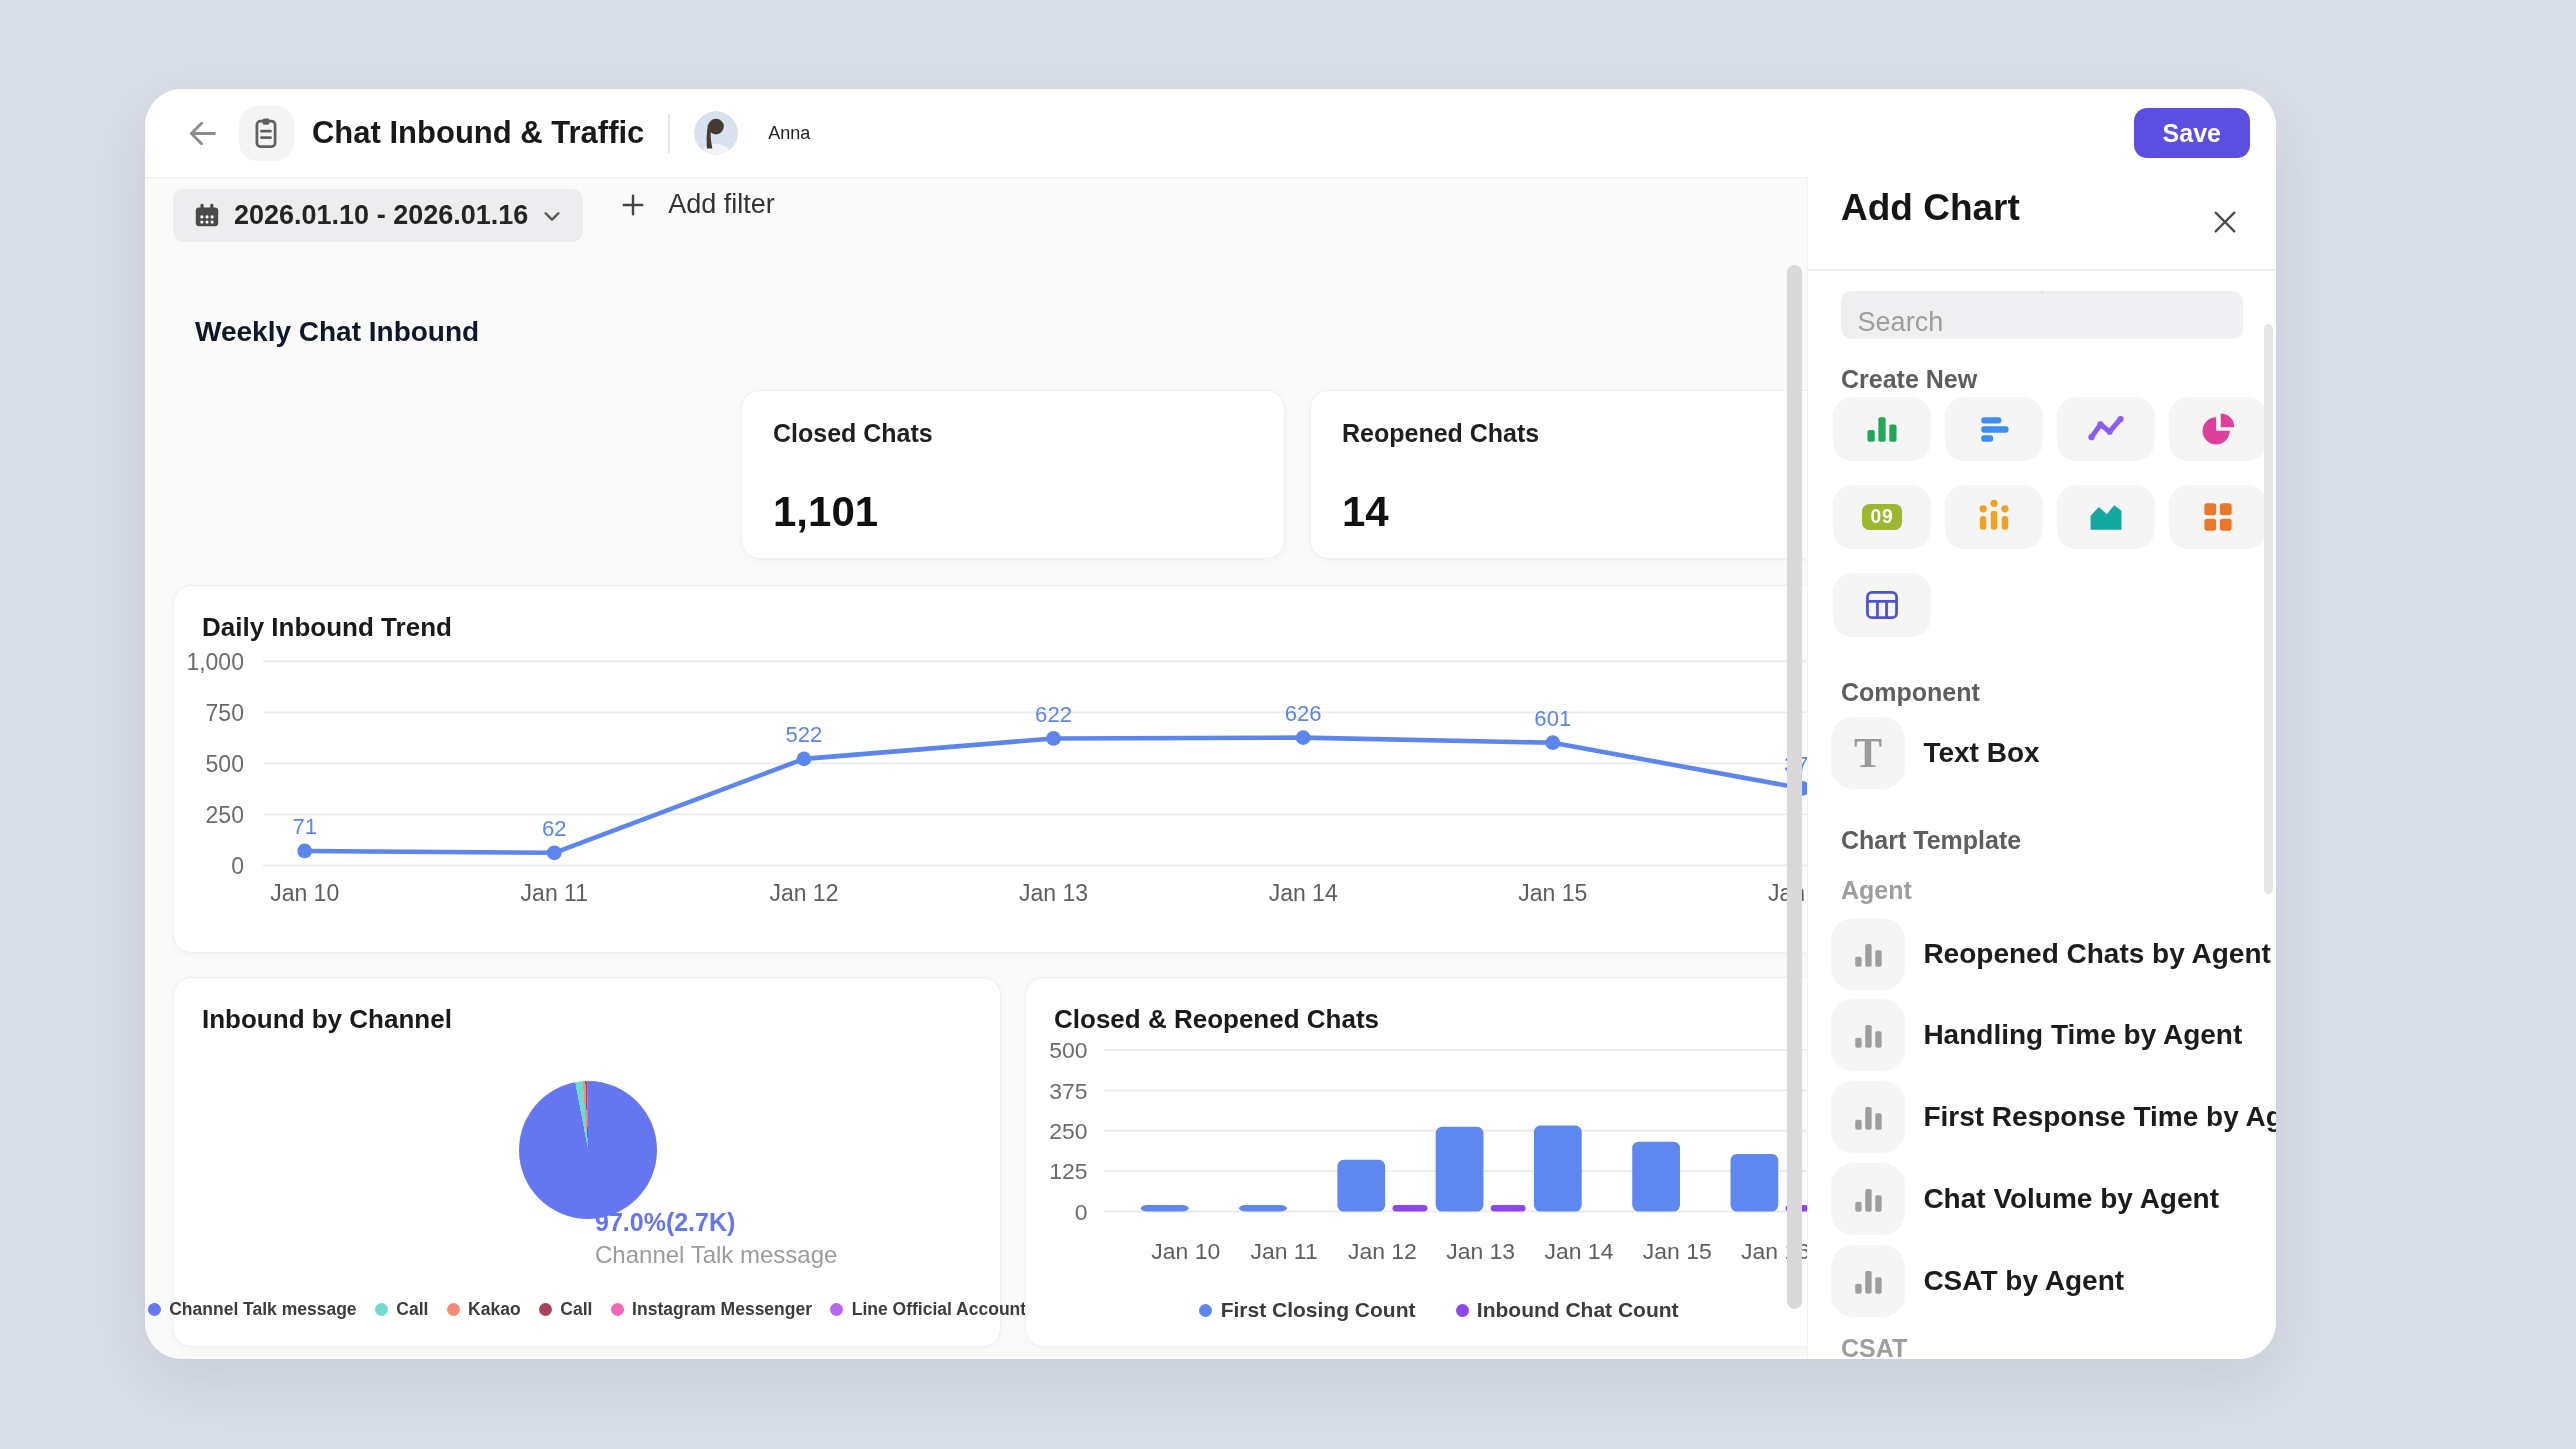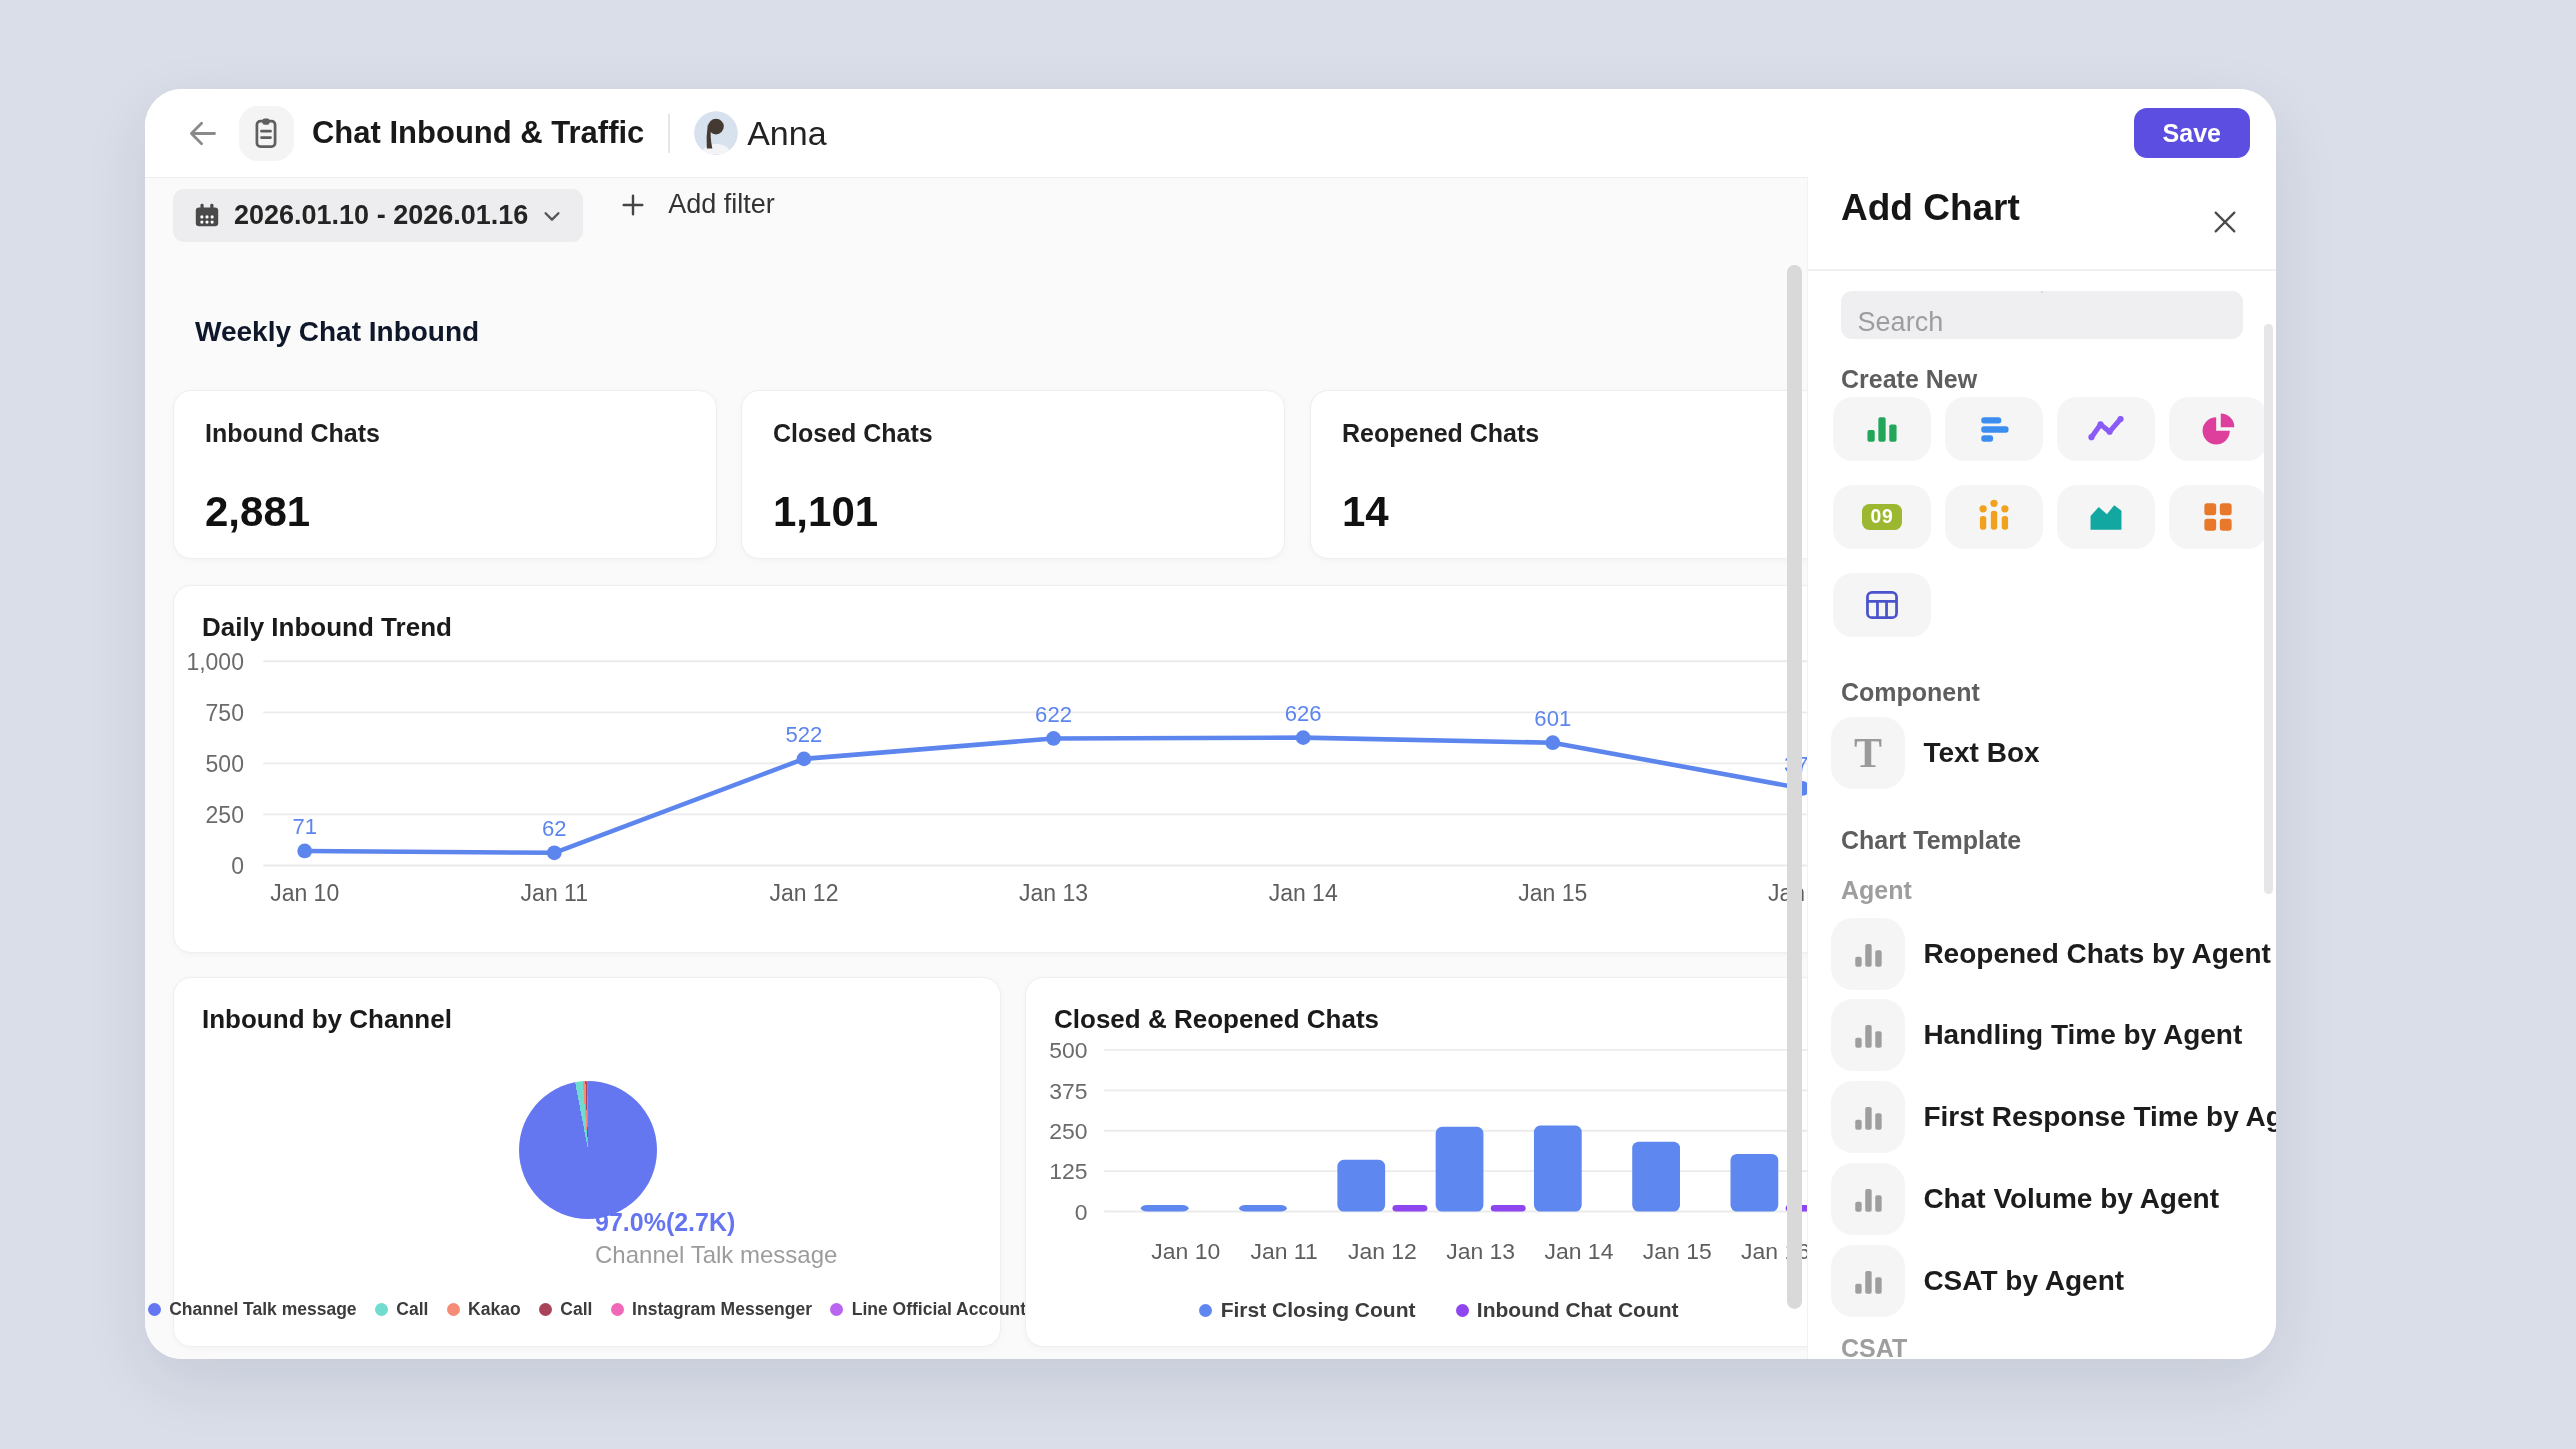--- a/index.html
+++ b/index.html
@@ -17,21 +17,21 @@
   
   .header{
     position:absolute;left:0;top:0;right:0;height:88px;z-index:6;background:#fff;
     display:flex;align-items:center;padding:0 26px 0 37px;
   }
   .back-btn{width:40px;height:40px;display:flex;align-items:center;justify-content:center;cursor:pointer;flex:0 0 auto}
   .doc-tile{width:55px;height:55px;border-radius:18.4px;background:#F4F4F4;display:flex;align-items:center;justify-content:center;margin-left:16.6px;flex:0 0 auto}
   .page-title{font-size:31px;font-weight:700;color:#191919;margin-left:18.4px;white-space:nowrap}
   .head-divider{width:1.8px;height:39px;background:#E6E6E6;margin:0 24px;flex:0 0 auto}
   .avatar{width:44px;height:44px;border-radius:50%;overflow:hidden;flex:0 0 auto;display:block}
-  .user-name{font-size:34px;color:#232323;margin-left:9px}
+  .user-name{font-size:18px;color:#232323;margin-left:30px}
   .save-btn{
     margin-left:auto;height:50px;padding:0 29px;border:none;border-radius:13px;
     background:#5B4EE0;color:#fff;font-size:25px;font-weight:700;cursor:pointer;
     font-family:"Liberation Sans",sans-serif;
   }
   
   .canvas{position:absolute;left:0;top:88px;right:469px;bottom:0;background:#FAFAFA;border-top:1.8px solid #EEE}
   .filter-row{position:absolute;left:28px;top:11px;height:53px;display:flex;align-items:flex-start;gap:37px}
   .date-pill{
     display:flex;align-items:center;gap:13px;height:53px;padding:0 20px;
@@ -147,24 +147,20 @@
       <div class="add-filter">
         <svg width="26" height="26" viewBox="0 0 28 28">
           <path d="M14 4 V24 M4 14 H24" stroke="#444" stroke-width="2.6" stroke-linecap="round"></path>
         </svg>
         <span>Add filter</span>
       </div>
     </div>
 
     <div class="section-title">Weekly Chat Inbound</div>
 
-    <div class="card stat-card" style="left:28px">
-      <div class="stat-label">Inbound Chats</div>
-      <div class="stat-value">2,881</div>
-    </div>
     <div class="card stat-card" style="left:596px">
       <div class="stat-label">Closed Chats</div>
       <div class="stat-value">1,101</div>
     </div>
     <div class="card stat-card" style="left:1165px">
       <div class="stat-label">Reopened Chats</div>
       <div class="stat-value">14</div>
     </div>
 
     <div class="card trend-card">

